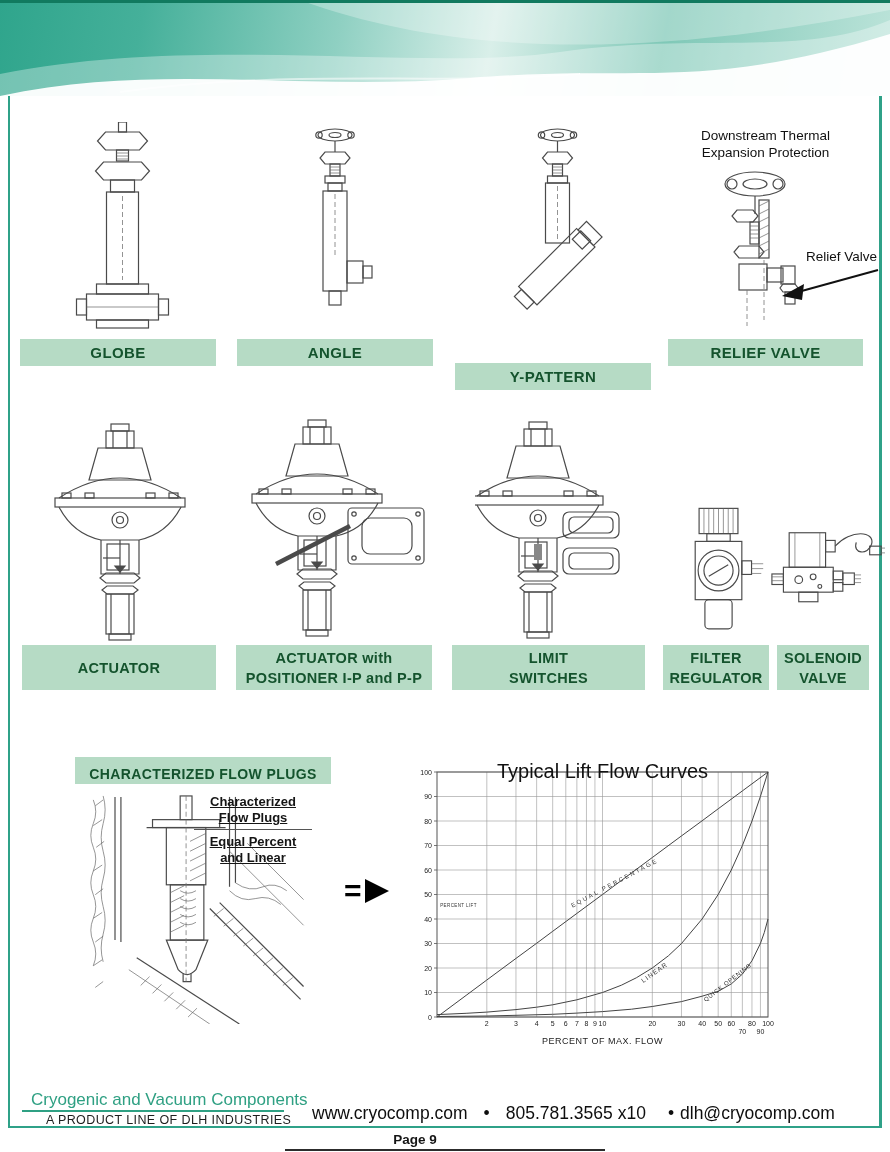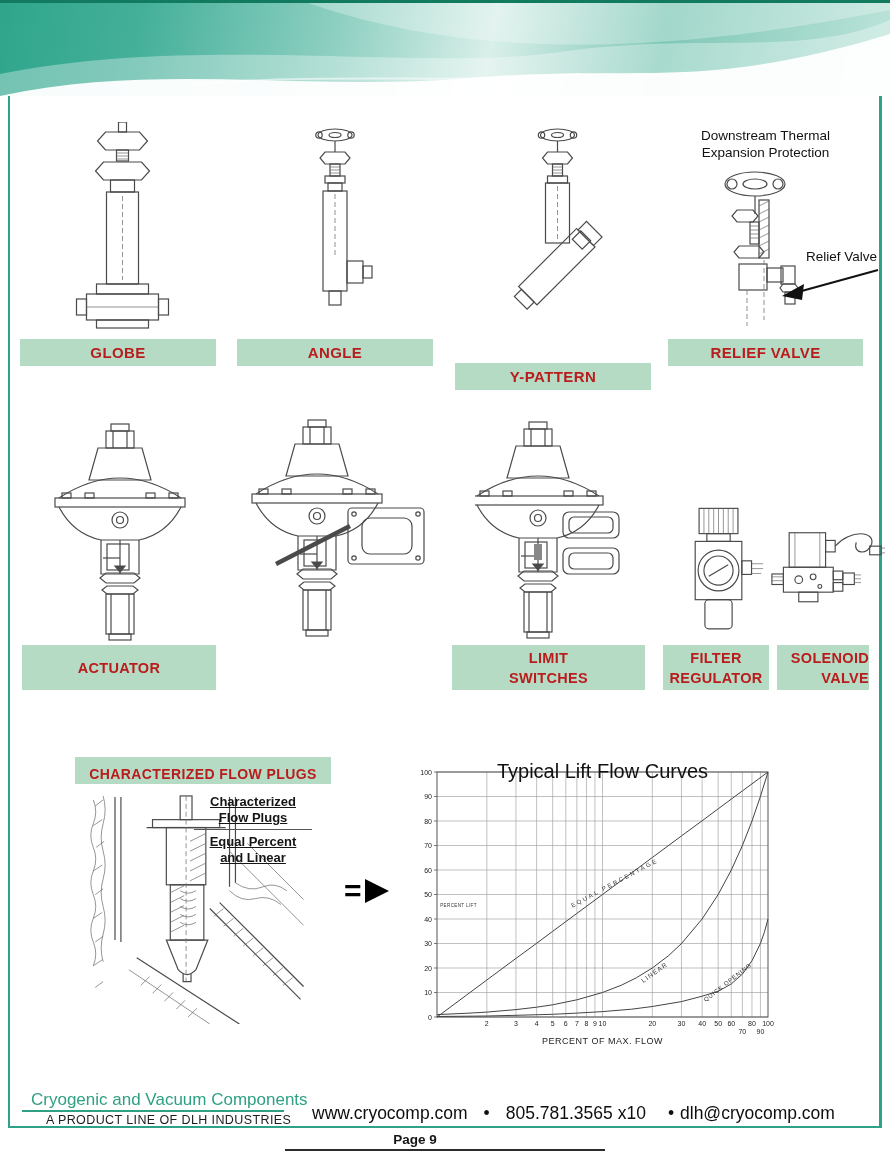--- a/index.html
+++ b/index.html
@@ -10,21 +10,21 @@
     background:linear-gradient(100deg,#2fa58c 0%,#45b09a 16%,#8fd0c2 38%,#d9efe9 55%,#7fc8b7 74%,#bde4da 100%);}
   #header-top-strip{position:absolute;left:0;top:0;width:890px;height:3px;background:#117a5f;}
   #header-waves{position:absolute;left:0;top:0;}
   #header-title{position:absolute;left:28px;top:19px;font-size:34px;font-weight:bold;
     color:#ffffff;letter-spacing:1px;}
   
   .frame{position:absolute;background:#2fa188;}
   
   .bar{position:absolute;background:#b6dbc5;display:flex;flex-direction:column;
     align-items:center;justify-content:center;text-align:center;
-    font-weight:bold;color:#b91c1c;}
+    font-weight:bold;color:#14532d;}
   .bar span{display:block;line-height:20px;}
   .bar1{height:27px;font-size:15px;letter-spacing:.4px;}
   .bar2{height:45px;font-size:14.5px;letter-spacing:.3px;}
   
   svg.draw{position:absolute;stroke:#4a4a4a;fill:none;stroke-width:1.2;}
   .note{position:absolute;text-align:center;font-size:13.5px;line-height:17px;color:#111;}
   .callout{position:absolute;font-size:13.5px;color:#111;}
   
   #fp-note{position:absolute;left:194px;top:794px;width:118px;text-align:center;
     font-size:13px;font-weight:600;line-height:16px;color:#151515;text-decoration:underline;}
@@ -209,20 +209,24 @@
   <svg class="draw" style="left:250px;top:418px;" width="185" height="225" viewBox="0 0 185 225">
     <use href="#actuator-base" transform="translate(-8,0)"></use>
     <path d="M26 146 L100 108" stroke-width="4.5"></path>
     <rect x="98" y="90" width="76" height="56" rx="4"></rect>
     <rect x="112" y="100" width="50" height="36" rx="8"></rect>
     <circle cx="104" cy="96" r="2.2"></circle>
       <circle cx="168" cy="96" r="2.2"></circle>
     <circle cx="104" cy="140" r="2.2"></circle>
       <circle cx="168" cy="140" r="2.2"></circle>
   </svg>
+  <div class="bar bar2" style="left:236px;top:645px;width:196px;">
+    <span>ACTUATOR with</span>
+    <span>POSITIONER I-P and P-P</span>
+  </div>
 
   <svg class="draw" style="left:475px;top:420px;" width="175" height="225" viewBox="0 0 175 225">
     <use href="#actuator-base" transform="translate(-12,0)"></use>
     <rect x="88" y="92" width="56" height="26" rx="6"></rect>
     <rect x="94" y="97" width="44" height="16" rx="5"></rect>
     <rect x="88" y="128" width="56" height="26" rx="6"></rect>
     <rect x="94" y="133" width="44" height="16" rx="5"></rect>
     <rect x="59" y="124" width="8" height="16" fill="#888" stroke="none"></rect>
   </svg>
   <div class="bar bar2" style="left:452px;top:645px;width:193px;">
@@ -260,21 +264,21 @@
     <path d="M2 50 h12 M2 54 h12" class="hatch"></path>
     <rect x="66" y="44" width="10" height="9"></rect>
     <rect x="66" y="56" width="10" height="9"></rect>
     <rect x="76" y="46" width="12" height="12"></rect>
     <path d="M88 48 h7 M88 52 h7 M88 56 h7" class="hatch"></path>
     <circle cx="30" cy="53" r="4"></circle>
       <circle cx="45" cy="50" r="3"></circle>
     <circle cx="52" cy="60" r="2"></circle>
     <rect x="30" y="66" width="20" height="10"></rect>
   </svg>
-  <div class="bar bar2" style="left:777px;top:645px;width:92px;align-items:flex-end;">
+  <div class="bar bar2" style="left:777px;top:645px;width:92px;">
     <span>SOLENOID</span>
     <span>VALVE</span>
   </div>
 
   <div class="bar bar1" style="left:75px;top:757px;width:256px;font-size:14px;justify-content:flex-end;">
     <span>CHARACTERIZED FLOW PLUGS</span>
   </div>
 
   <svg class="draw" style="left:80px;top:792px;" width="225" height="232" viewBox="0 0 225 235">
     <path d="M12 8 q5 12 0 24 q-5 12 0 24 q5 12 0 24 q-5 12 0 24 q5 12 0 24 q-5 12 0 24 q5 12 0 24" class="hatch"></path>

